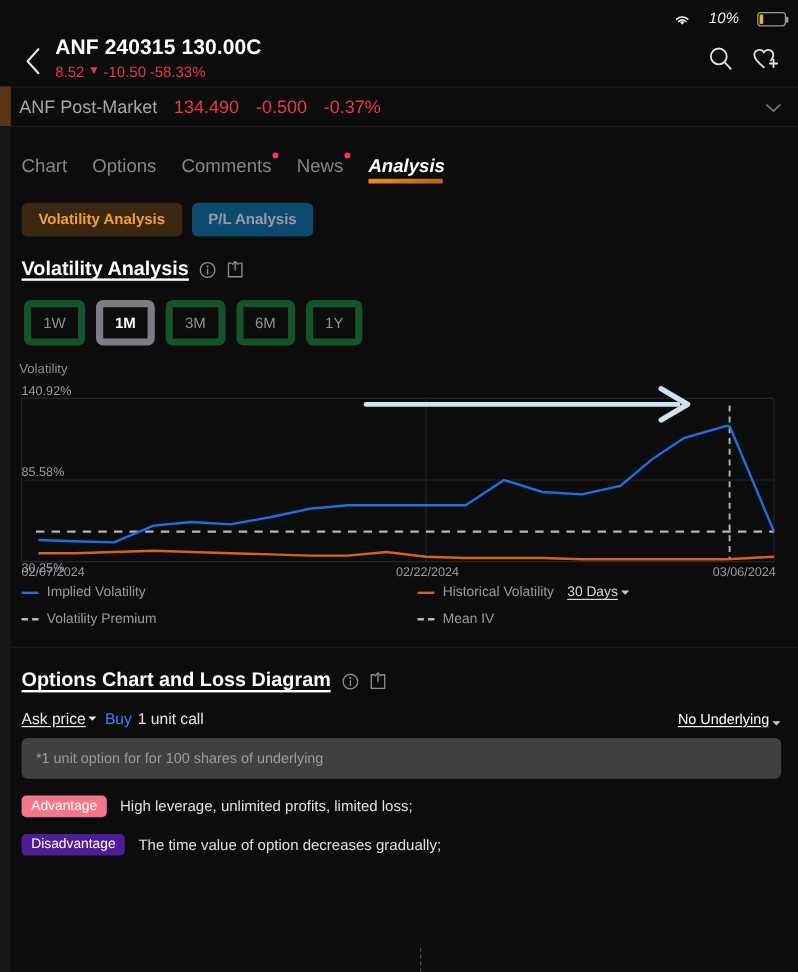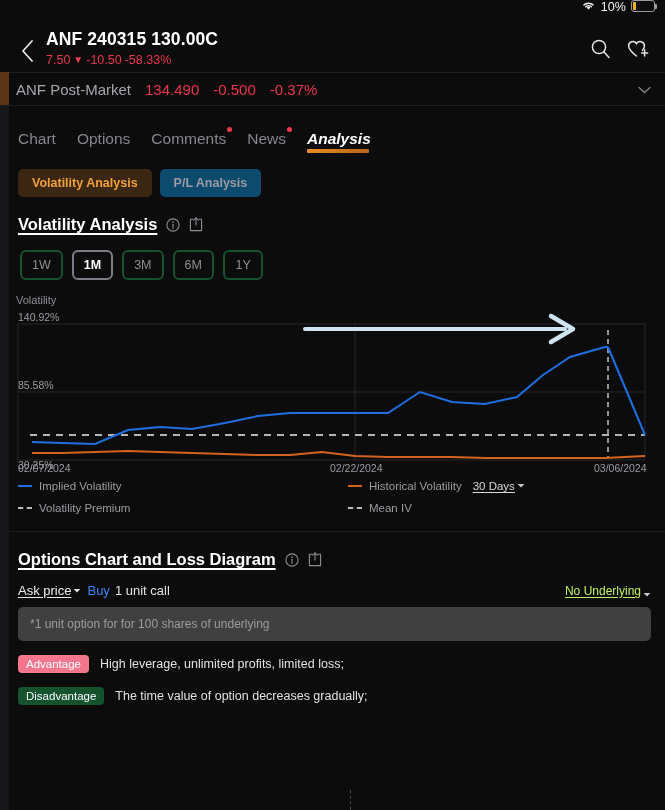--- a/index.html
+++ b/index.html
@@ -7,22 +7,22 @@
     width: 665px; height: 810px;
     background: #0a0a0b;
     font-family: "Liberation Sans", sans-serif;
     color: #e8e8ea;
     overflow: hidden;
   }
   #app { position: relative; width: 665px; height: 810px; background: #0c0c0d; }
 
   
   .statusbar {
-    height: 22px; display: flex; align-items: flex-start; justify-content: flex-end;
-    padding-right: 10px; gap: 5px; background: #0c0c0d;
+    height: 22px; display: flex; align-items: flex-end; justify-content: flex-end;
+    padding-right: 10px; gap: 15px; background: #0c0c0d; font-style: italic;
   }
   .sb-batt-pct { font-size: 12.5px; color: #f2f2f4; letter-spacing: .1px; }
   .wifi-ic { display: block; }
   .batt {
     width: 24px; height: 12px; border: 1.3px solid #9a9aa0; border-radius: 3px;
     position: relative; display: flex; align-items: center; padding: 1.3px;
   }
   .batt::after {
     content: ""; position: absolute; right: -3.4px; top: 3.2px;
     width: 2px; height: 4.6px; background: #9a9aa0; border-radius: 0 1px 1px 0;
@@ -76,21 +76,21 @@
   .sec-title {
     font-size: 16.5px; font-weight: 700; color: #fff;
     text-decoration: underline; text-underline-offset: 3px; text-decoration-thickness: 1.5px;
   }
   .sec-ic { cursor: pointer; display: flex; align-items: center; }
 
   
   .ranges { display: flex; gap: 9px; padding: 16px 0 0 20px; }
   .rng {
     min-width: 40px; text-align: right; font-size: 12.5px; padding: 6px 10px;
-    border: 2px solid #14532d; border-radius: 6px; color: #8e8e95; cursor: pointer;
+    border: 6px solid #14532d; border-radius: 6px; color: #8e8e95; cursor: pointer;
   }
   .rng.active { color: #fff; border-color: #7d7d85; font-weight: 700; }
 
   
   .chart-wrap { position: relative; margin-top: 14px; height: 180px; }
   .chart-axis-label { position: absolute; left: 16px; top: 0; font-size: 11px; color: #8e8e95; }
   .chart-svg { position: absolute; left: 0; top: 18px; }
   .ylab { font-size: 10.5px; fill: #9a9aa1; font-family: "Liberation Sans", sans-serif; }
   .xlab { font-size: 10.5px; fill: #9a9aa1; font-family: "Liberation Sans", sans-serif; }
 
@@ -121,32 +121,32 @@
     display: flex; align-items: center; padding: 14px 14px 0 18px;
     font-size: 13px; color: #e8e8ea;
   }
   .link-ul {
     text-decoration: underline; text-underline-offset: 2px; cursor: pointer;
     display: inline-flex; align-items: center; gap: 2px; color: #ececf0;
   }
   .buy-link { color: #3b82f6; margin-left: 6px; cursor: pointer; }
   .unit-txt { margin-left: 5px; color: #e3e3e7; }
   .no-underlying {
-    margin-left: auto; font-size: 12px; color: #bef264;
+    margin-left: auto; font-size: 12px; color: #ffffff;
     text-decoration: underline; text-underline-offset: 2px; cursor: pointer;
     display: inline-flex; align-items: flex-end; gap: 2px;
   }
   .hintbox {
     margin: 9px 14px 0 18px; background: #404040; border-radius: 5px;
     padding: 10px 12px; font-size: 12px; color: #9b9ba1;
   }
   .adv-row { display: flex; align-items: center; gap: 11px; padding: 14px 0 0 18px; font-size: 12.5px; color: #e0e0e5; }
   .badge { font-size: 11.5px; padding: 3px 8px; border-radius: 4px; color: #fff; font-weight: 400; }
   .badge.adv { background: #f4768c; }
-  .badge.dis { background: #14532d; }
+  .badge.dis { background: #4c1d95; }
   .pl-axis { padding: 22px 0 0 18px; font-size: 11px; color: #8e8e95; }
   .pl-vline {
     position: absolute; left: 350px; top: 790px; width: 0; height: 20px;
     border-left: 1.5px dashed #4a4a52;
   }
 
   
   .edge-brown { position: absolute; left: 0; top: 72px; width: 9px; height: 33px; background: #5a3518; }
   .edge-gray  { position: absolute; left: 0; top: 105px; width: 9px; height: 705px; background: #17171a; }
 </style>
@@ -171,21 +171,21 @@
 
   <div class="header">
     <div class="back-btn">
       <svg width="13" height="22" viewBox="0 0 13 22">
         <path d="M11 1 L2 11 L11 21" stroke="#e9e9ed" stroke-width="1.7" fill="none" stroke-linecap="round" stroke-linejoin="round"></path>
       </svg>
     </div>
     <div class="hdr-mid">
       <div class="hdr-title">ANF 240315 130.00C</div>
       <div class="hdr-sub">
-        <span>7.50</span>
+        <span>8.52</span>
         <span class="arrow-dn">▼</span>
         <span>-10.50</span>
         <span>-58.33%</span>
       </div>
     </div>
     <div class="hdr-icons">
       <span class="hdr-ic">
         <svg width="21" height="21" viewBox="0 0 21 21">
           <circle cx="9" cy="9" r="6.6" stroke="#e3e3e8" stroke-width="1.5" fill="none"></circle>
           <line x1="13.8" y1="13.8" x2="19" y2="19.4" stroke="#e3e3e8" stroke-width="1.5" stroke-linecap="round"></line>

